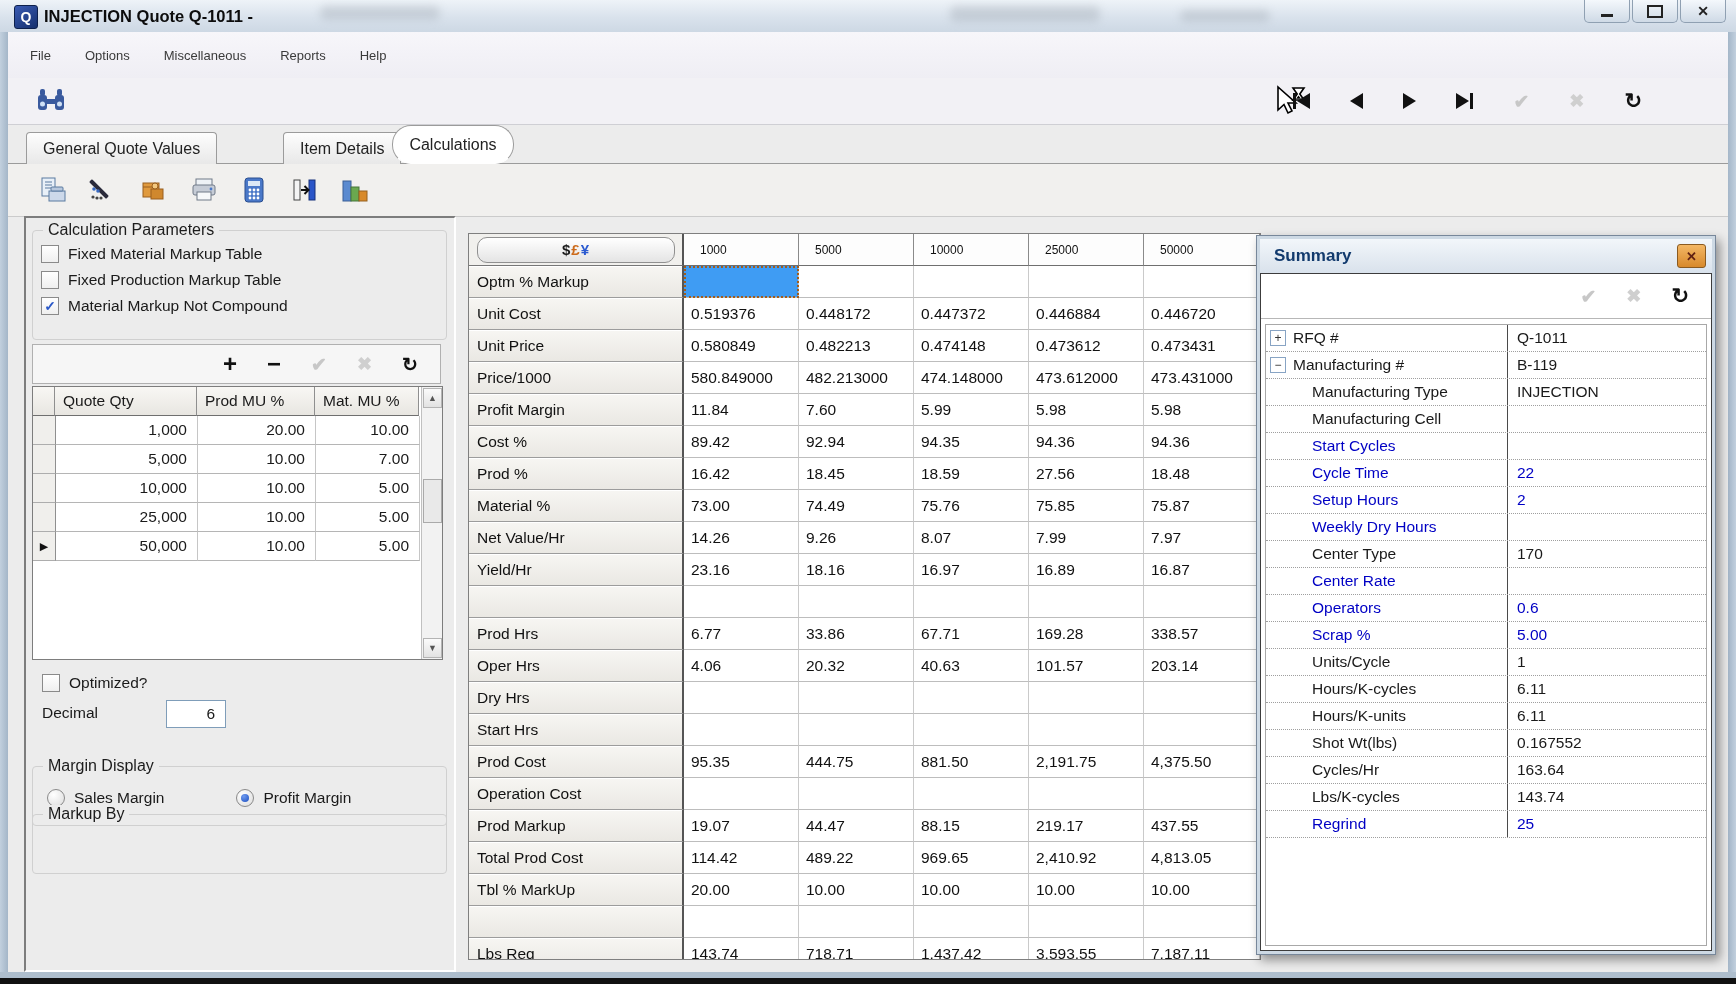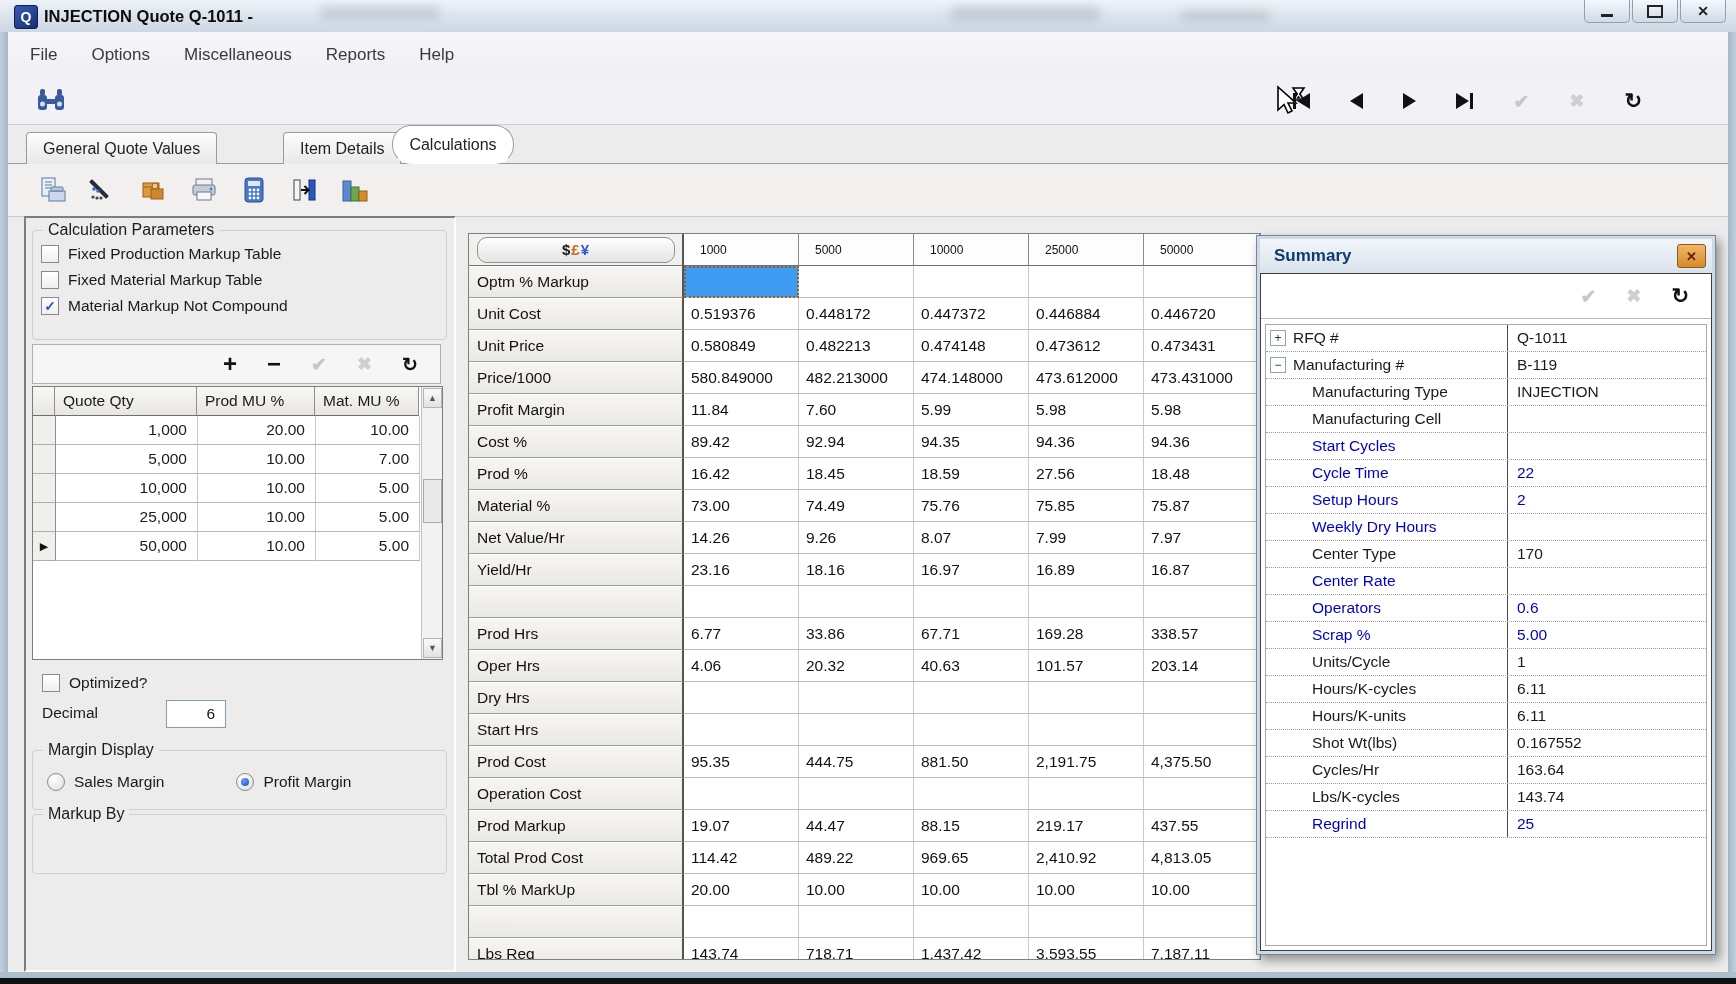--- a/index.html
+++ b/index.html
@@ -23,21 +23,21 @@
   .win-btn .maxbox{width:12px;height:9px;border:2px solid #222;}
   .win-btn .closex{font-size:14px;font-weight:bold;color:#222;}
   .side-border{position:absolute;top:32px;bottom:12px;width:8px;background:linear-gradient(90deg,#c2d0de,#a4b6c8);}
   .side-border.l{left:0;} .side-border.r{right:0;background:linear-gradient(90deg,#a4b6c8,#c2d0de);}
   .bottom-frame{position:absolute;left:0;right:0;bottom:6px;height:6px;background:#aebecd;}
   .bottom-black{position:absolute;left:0;right:0;bottom:0;height:6px;background:#111;}
   
   .menubar{position:absolute;left:8px;right:8px;top:32px;height:46px;
     background:linear-gradient(180deg,#f7f6fa,#efeef4);border-bottom:1px solid #d9d9df;
     display:flex;align-items:center;padding-left:22px;gap:34px;}
-  .menu-item{font-size:17px;color:#3a3a3a;cursor:default;text-align:center;}
+  .menu-item{font-size:13px;color:#3a3a3a;cursor:default;text-align:center;}
   .toolbar-top{position:absolute;left:8px;right:8px;top:78px;height:46px;
     background:#f2f1f5;border-bottom:1px solid #cfcfd4;}
   .binoc{position:absolute;left:28px;top:9px;}
   .nav-cluster{position:absolute;right:86px;top:0;height:46px;display:flex;align-items:center;gap:40px;}
   .tri-l{width:0;height:0;border-top:8px solid transparent;border-bottom:8px solid transparent;border-right:13px solid #111;}
   .tri-r{width:0;height:0;border-top:8px solid transparent;border-bottom:8px solid transparent;border-left:13px solid #111;}
   .vbar{width:3px;height:16px;background:#111;}
   .navico{display:flex;align-items:center;gap:1px;cursor:pointer;}
   .glyph-ok{font-size:19px;color:#c7c7c7;font-weight:bold;}
   .glyph-x{font-size:18px;color:#cfcfcf;font-weight:bold;}
@@ -275,25 +275,25 @@
         </svg>
     </div>
   </div>
 
   <div class="left-panel">
     <div class="grp" style="left:6px;top:12px;width:413px;height:108px;">
       <div class="grp-label">Calculation Parameters</div>
       <div id="calcChecks" style="padding:10px 0 0 8px;">
           <div class="cbrow">
             <div class="cbox"></div>
-            <span>Fixed Production Markup Table</span>
+            <span>Fixed Material Markup Table</span>
           </div>
           <div class="cbrow">
             <div class="cbox"></div>
-            <span>Fixed Material Markup Table</span>
+            <span>Fixed Production Markup Table</span>
           </div>
           <div class="cbrow">
             <div class="cbox">✓</div>
             <span>Material Markup Not Compound</span>
           </div>
         </div>
     </div>
 
     <div class="mini-toolbar">
       <div class="plus">+</div>
@@ -353,21 +353,21 @@
       <div class="cbox"></div>
       <span>Optimized?</span>
     </div>
     <div style="position:absolute;left:16px;top:486px;">
       <span>Decimal</span>
       <div class="decimal-box">
           <span>6</span>
         </div>
     </div>
 
-    <div class="grp" style="left:6px;top:532px;width:413px;height:58px;">
+    <div class="grp" style="left:6px;top:548px;width:413px;height:58px;">
       <div class="grp-label">Margin Display</div>
       <div id="marginOpts" style="display:flex;gap:72px;padding:18px 0 0 14px;">
           <div class="cbrow">
             <div class="radio"></div>
             <span>Sales Margin</span>
           </div>
           <div class="cbrow">
             <div class="radio">
               <div class="dot"></div>
             </div>

